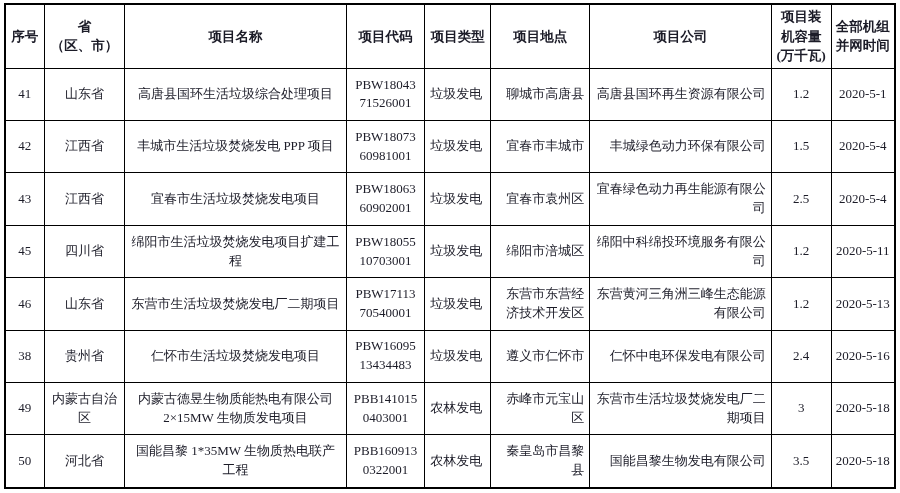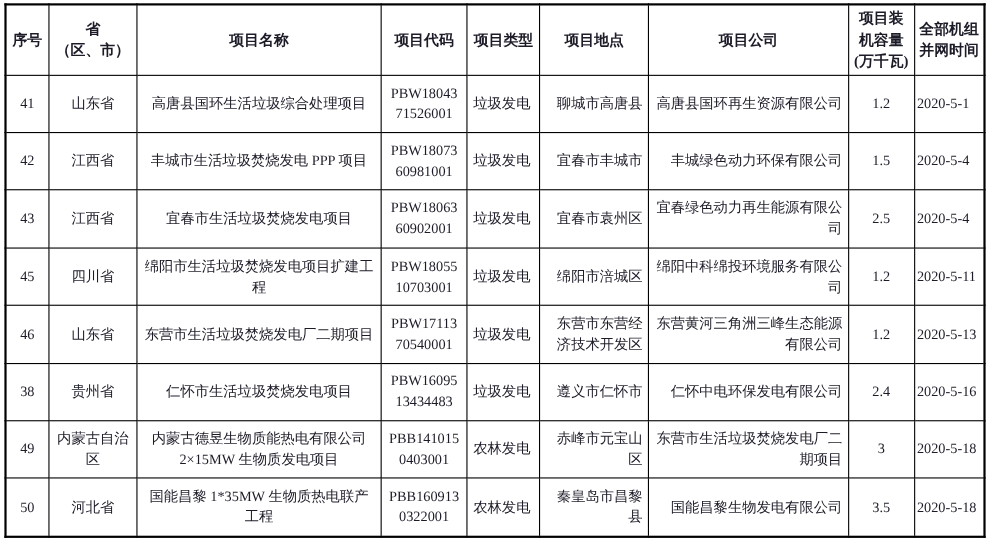--- a/index.html
+++ b/index.html
@@ -56,21 +56,21 @@
   .w-date { width: 62px;  }
   
   td.col-no       { text-align: center; }
   td.col-province { text-align: center; margin-top: 24px; }
   td.col-name     { text-align: center; text-align-last: auto; }
   td.col-code     { text-align: center; white-space: pre-line; }
   td.col-type     { text-align: left; }
   td.col-location { text-align: right; }
   td.col-company  { text-align: right; }
   td.col-capacity { text-align: center; margin-top: 36px; }
-  td.col-date     { text-align: left; white-space: nowrap; padding: 2px 2px; }
+  td.col-date     { text-align: center; white-space: nowrap; padding: 2px 2px; }
 </style>
 </head>
 <body>
 
 <div class="page">
   <table class="projects">
     <colgroup>
       <col class="w-no">
         <col class="w-prov">
         <col class="w-name">

